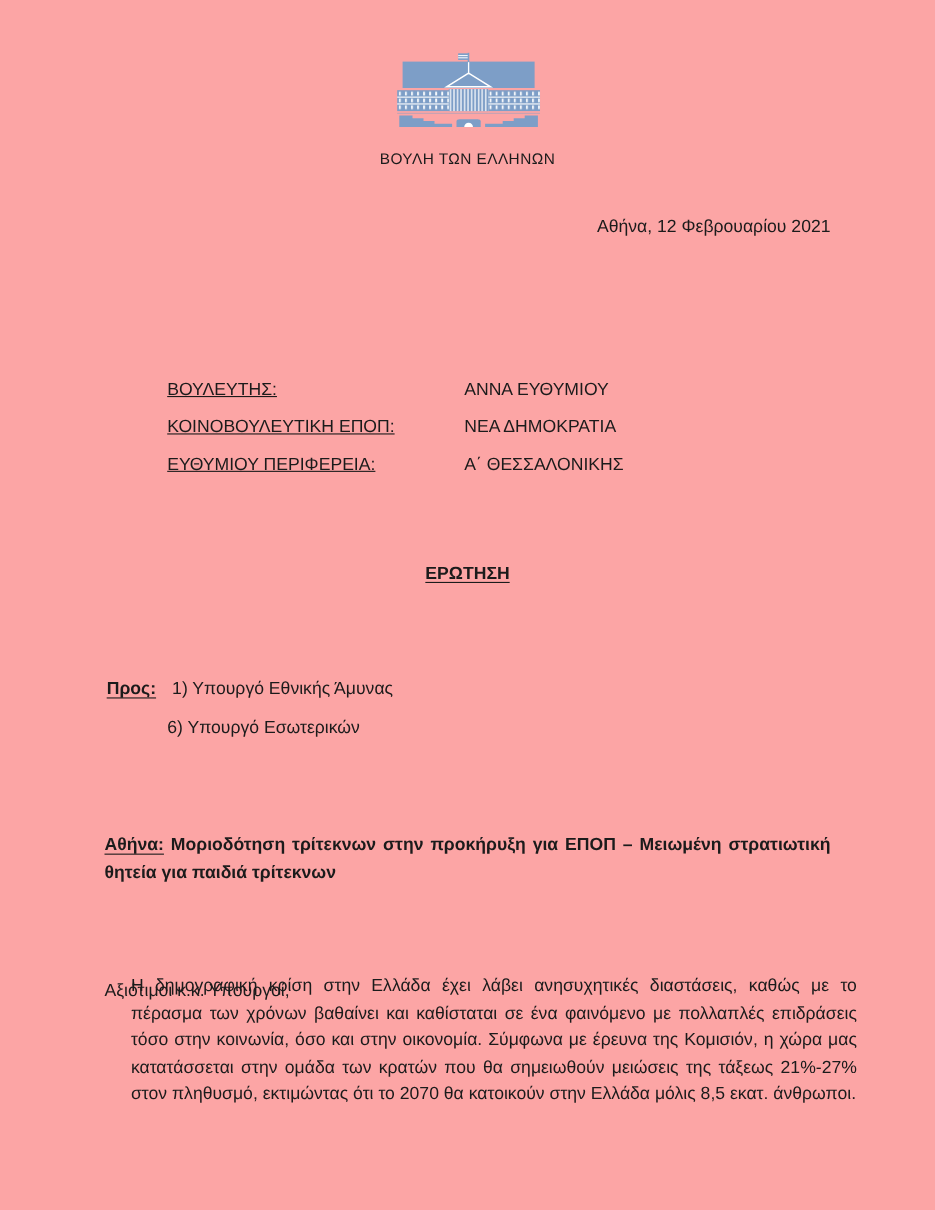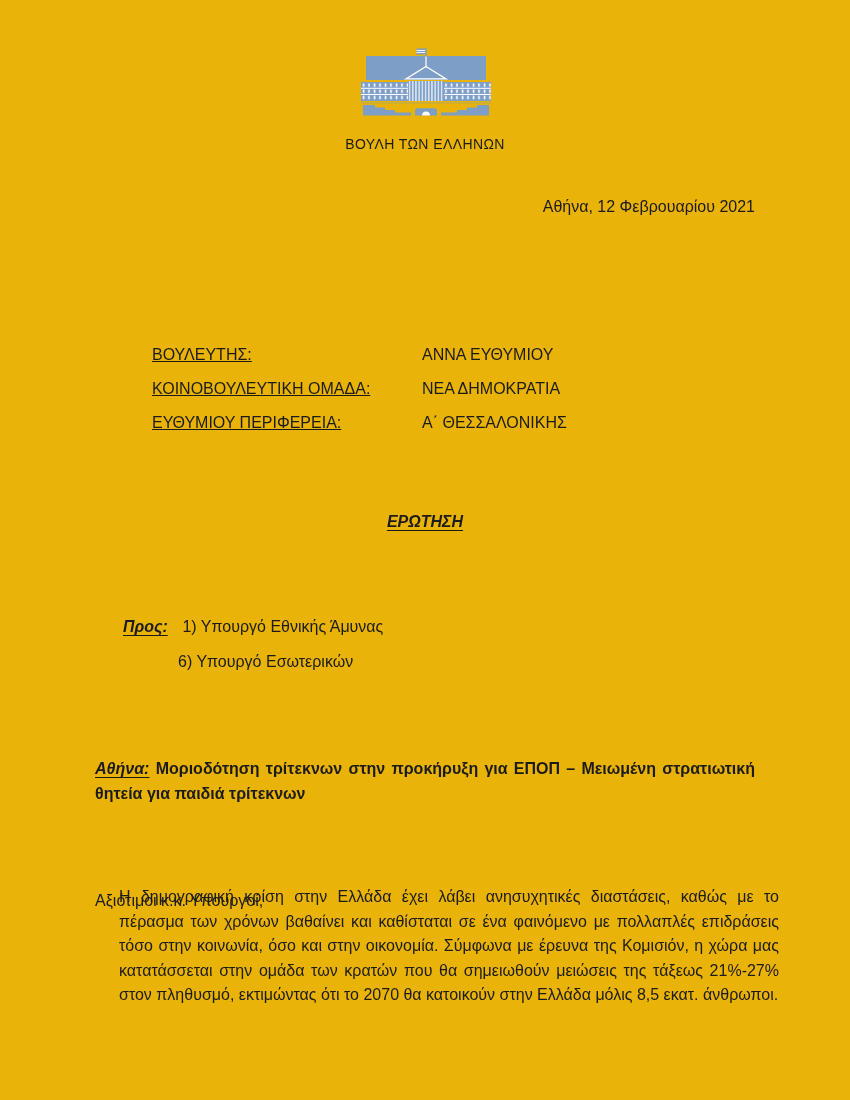--- a/index.html
+++ b/index.html
@@ -1,41 +1,41 @@
 <!DOCTYPE html>
 <html><head>
 <meta charset="utf-8">
 <style>
   html,body{margin:0;padding:0;background:#ffffff;}
   .page{
     position:relative;
     width:850px;height:1100px;
-    background:#eab308;
+    background:#fca5a5;
     font-family:"Liberation Sans","DejaVu Sans",sans-serif;
     color:#1b1b1b;
     font-size:16px;
     line-height:20px;
     overflow:hidden;
   }
   .logo{position:absolute;left:361px;top:47px;width:130px;height:70px;}
   .org-title{
     position:absolute;left:0;top:134px;width:850px;
     text-align:center;font-size:14px;letter-spacing:0.4px;
   }
   .date{position:absolute;top:197px;right:95px;font-size:16px;}
   .info{position:absolute;left:152px;top:345px;}
   .irow{display:flex;margin-bottom:14px;}
   .ilabel{width:270px;flex:0 0 270px;text-decoration:underline;}
   .qhead{
     position:absolute;left:0;top:512px;width:850px;
     text-align:center;font-weight:bold;font-size:16px;
   }
-  .u{text-decoration:underline;text-underline-offset:3px;font-style:italic;}
+  .u{text-decoration:underline;text-underline-offset:3px;}
   .b{font-weight:bold;}
-  .recipients{position:absolute;left:97px;top:617px;margin-left:26px;}
+  .recipients{position:absolute;left:97px;top:617px;}
   .rrow{margin-bottom:15px;}
   .rlabel{display:inline-block;width:55px;font-weight:bold;}
   .rrow.indent{padding-left:55px;}
   .subject{
     position:absolute;left:95px;top:756px;width:660px;
     line-height:25px;text-align:justify;font-weight:bold;
   }
   .salutation{position:absolute;left:95px;top:891px;}
   .body-par{
     position:absolute;left:95px;top:885px;width:660px;
@@ -91,21 +91,21 @@
   <div class="org-title">ΒΟΥΛΗ ΤΩΝ ΕΛΛΗΝΩΝ</div>
 
   <div class="date">Αθήνα, 12 Φεβρουαρίου 2021</div>
 
   <div class="info">
     <div class="irow">
       <span class="ilabel">ΒΟΥΛΕΥΤΗΣ:</span>
       <span class="ivalue">ΑΝΝΑ ΕΥΘΥΜΙΟΥ</span>
     </div>
     <div class="irow">
-      <span class="ilabel">ΚΟΙΝΟΒΟΥΛΕΥΤΙΚΗ ΟΜΑΔΑ:</span>
+      <span class="ilabel">ΚΟΙΝΟΒΟΥΛΕΥΤΙΚΗ ΕΠΟΠ:</span>
       <span class="ivalue">ΝΕΑ ΔΗΜΟΚΡΑΤΙΑ</span>
     </div>
     <div class="irow">
       <span class="ilabel">ΕΥΘΥΜΙΟΥ ΠΕΡΙΦΕΡΕΙΑ:</span>
       <span class="ivalue">Α΄ ΘΕΣΣΑΛΟΝΙΚΗΣ</span>
     </div>
   </div>
 
   <div class="qhead">
     <span class="u">ΕΡΩΤΗΣΗ</span>

